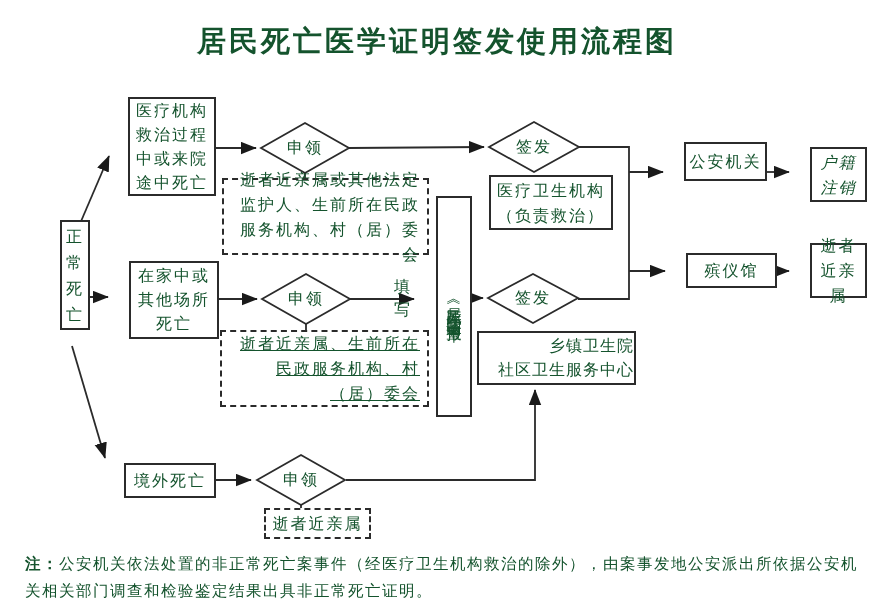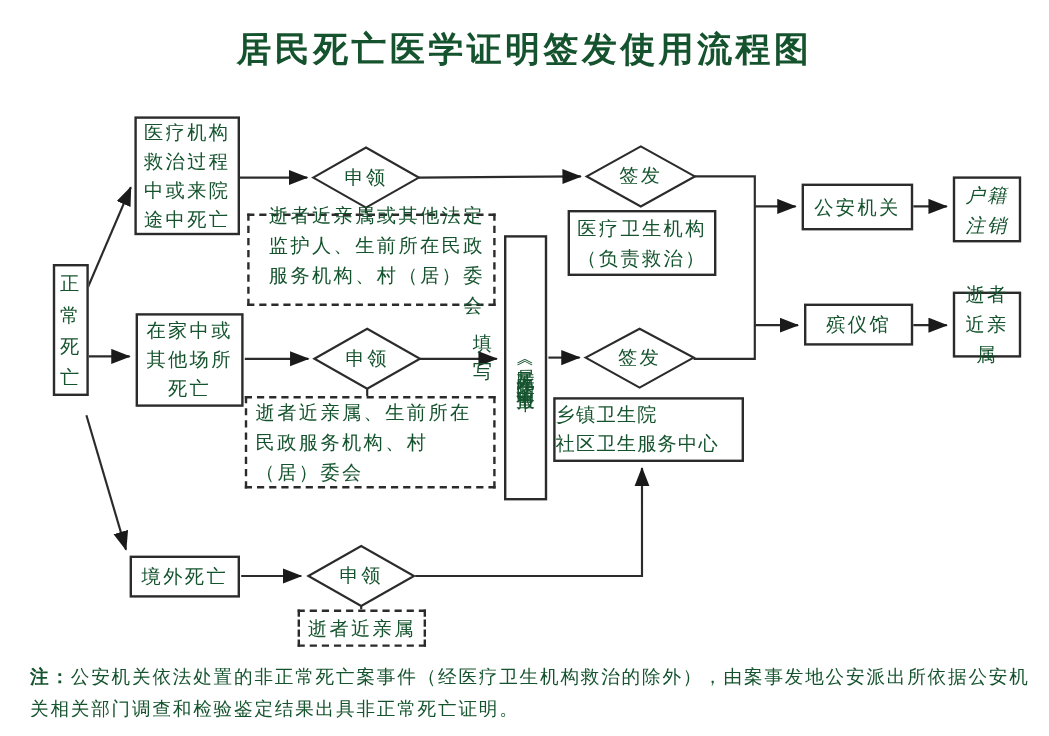--- a/index.html
+++ b/index.html
@@ -8,35 +8,35 @@
     font-family:"DejaVu Serif","Liberation Serif",serif;color:#14532d;
   }
   .title{
     position:absolute;left:0;top:22px;width:874px;text-align:center;
     font-size:29px;font-weight:bold;letter-spacing:3px;
   }
   svg.wires{position:absolute;left:0;top:0;}
   .bx{
     position:absolute;box-sizing:border-box;border:2px solid #2b2b2b;background:#fff;
     display:flex;align-items:center;justify-content:center;text-align:center;
-    font-size:16px;letter-spacing:2px;line-height:24px;
+    font-size:16px;letter-spacing:2px;line-height:24px;margin-left:16px;
   }
   .dashed{border:2px dashed #2b2b2b;align-items:center;justify-content:center;}
   .lbl{
     position:absolute;box-sizing:border-box;display:flex;align-items:center;
     justify-content:center;text-align:center;font-size:16px;letter-spacing:2px;
     line-height:22px;background:transparent;
   }
   .vform{writing-mode:vertical-rl;letter-spacing:2px;font-size:15px;line-height:30px;}
   .note{
     position:absolute;left:25px;top:550px;width:838px;
     font-size:15.5px;letter-spacing:1.5px;line-height:27px;text-align:left;
   }
   .note b{font-weight:bold;}
-  .col{display:flex;flex-direction:column;align-items:flex-start;justify-content:center;}
+  .col{display:flex;flex-direction:column;align-items:flex-end;justify-content:center;}
 </style>
 </head>
 <body>
 
 <div class="stage">
 
   <div class="title">居民死亡医学证明签发使用流程图</div>
 
   <svg class="wires" width="874" height="613" viewBox="0 0 874 613">
     <defs>
@@ -83,31 +83,31 @@
 
   <div class="bx vform" style="left:420px;top:196px;width:36px;height:221px;">《居民死亡医学证明申报单》</div>
 
   <div class="bx" style="left:473px;top:175px;width:124px;height:55px;padding:0 6px;line-height:25px;">医疗卫生机构（负责救治）</div>
 
   <div class="bx col" style="left:461px;top:331px;width:159px;height:54px;line-height:24px;letter-spacing:1px;">
     <div>乡镇卫生院</div>
     <div>社区卫生服务中心</div>
   </div>
 
-  <div class="bx" style="left:668px;top:153px;width:93px;height:39px;text-align:center;">公安机关</div>
+  <div class="bx" style="left:668px;top:142px;width:83px;height:39px;text-align:center;">公安机关</div>
 
   <div class="bx" style="left:670px;top:253px;width:91px;height:35px;">殡仪馆</div>
 
   <div class="bx" style="left:794px;top:147px;width:57px;height:55px;padding:2px 6px;line-height:25px;font-style:italic;">户籍注销</div>
 
   <div class="bx" style="left:794px;top:243px;width:57px;height:55px;padding:2px 6px;line-height:25px;">逝者近亲属</div>
 
   <div class="bx dashed" style="left:206px;top:178px;width:207px;height:77px;padding:0 7px;line-height:25px;text-align:right;">逝者近亲属或其他法定监护人、生前所在民政服务机构、村（居）委会</div>
 
-  <div class="bx dashed" style="left:204px;top:330px;width:209px;height:77px;padding:2px 7px;line-height:25px;text-align:left;">逝者近亲属、生前所在民政服务机构、村（居）委会</div>
+  <div class="bx dashed" style="left:204px;top:330px;width:209px;height:77px;padding:2px 7px;line-height:25px;text-align:right;text-decoration:underline;">逝者近亲属、生前所在民政服务机构、村（居）委会</div>
 
   <div class="bx dashed" style="left:248px;top:508px;width:107px;height:31px;">逝者近亲属</div>
 
   <div class="lbl" style="left:262px;top:137px;width:86px;height:22px;">申领</div>
   <div class="lbl" style="left:263px;top:288px;width:86px;height:22px;">申领</div>
   <div class="lbl" style="left:258px;top:469px;width:86px;height:22px;">申领</div>
   <div class="lbl" style="left:490px;top:136px;width:88px;height:22px;">签发</div>
   <div class="lbl" style="left:489px;top:287px;width:88px;height:22px;">签发</div>
 
   <div class="lbl" style="left:390px;top:275px;width:26px;height:46px;line-height:23px;">填写</div>

